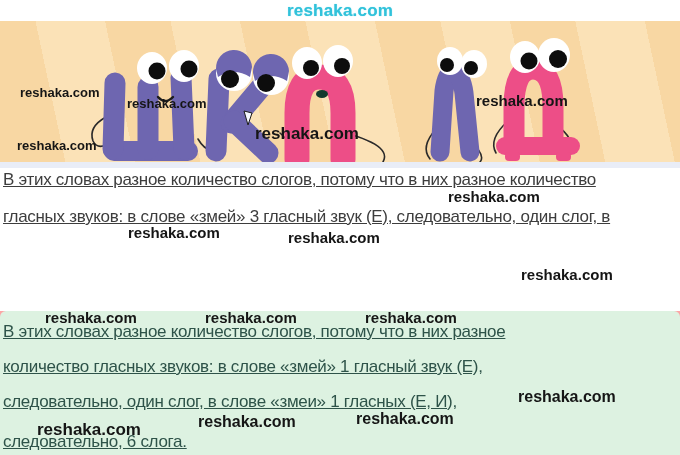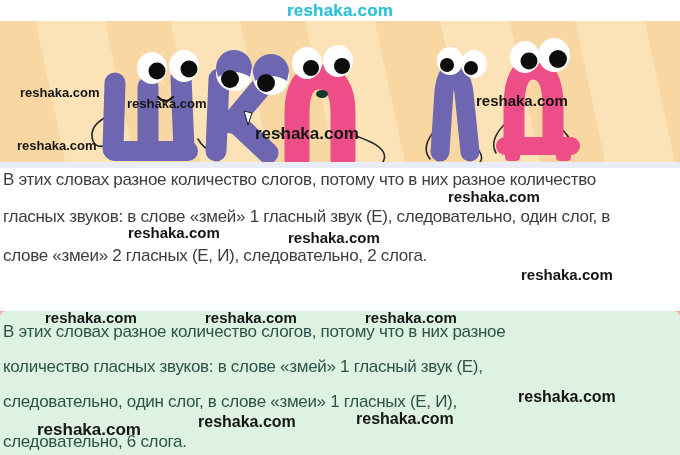--- a/index.html
+++ b/index.html
@@ -21,21 +21,21 @@
   }
   .banner-strip{position:absolute;left:0;top:162px;width:680px;height:6px;background:#e9edf7;}
   
   .answer{position:absolute;left:0;top:168px;width:680px;height:143px;background:#ffffff;}
   .highlight{
     position:absolute;left:0;top:311px;width:680px;height:144px;
     border-radius:6px 6px 0 0;
   }
   .tline{
     position:absolute;left:3px;white-space:nowrap;
-    font-size:17px;letter-spacing:-0.3px;color:#3d3d3d;
+    font-size:17px;letter-spacing:-0.3px;color:#3d3d3d;text-decoration:underline;
   }
   .highlight .tline{color:#2e5349;}
   
   .wm{
     position:absolute;color:#151515;font-weight:600;white-space:nowrap;
     font-family:"Liberation Sans", sans-serif;
   }
   .wm-13{font-size:13px;}
   .wm-15{font-size:15px;}
   .wm-16{font-size:16px;}
@@ -129,22 +129,21 @@
     <span class="wm wm-13" style="left:20px;top:64px;">reshaka.com</span>
     <span class="wm wm-13" style="left:127px;top:75px;">reshaka.com</span>
     <span class="wm wm-17" style="left:255px;top:103px;font-weight:600;">reshaka.com</span>
     <span class="wm wm-13" style="left:17px;top:117px;">reshaka.com</span>
     <span class="wm wm-15" style="left:476px;top:71px;">reshaka.com</span>
   </div>
   <div class="banner-strip"></div>
 
   <div class="answer">
     <span class="tline" style="top:2px;">В этих словах разное количество слогов, потому что в них разное количество</span>
-    <span class="tline" style="top:39px;">гласных звуков: в слове «змей» 1 гласный звук (Е), следовательно, один слог, в</span>
-    <span class="tline" style="top:78px;">слове «змеи» 2 гласных (Е, И), следовательно, 2 слога.</span>
+    <span class="tline" style="top:39px;">гласных звуков: в слове «змей» 3 гласный звук (Е), следовательно, один слог, в</span>
 
     <span class="wm wm-15" style="left:448px;top:20px;">reshaka.com</span>
     <span class="wm wm-15" style="left:128px;top:56px;">reshaka.com</span>
     <span class="wm wm-15" style="left:288px;top:61px;">reshaka.com</span>
     <span class="wm wm-15" style="left:521px;top:98px;">reshaka.com</span>
   </div>
 
   <div class="highlight" style="background: rgb(221, 242, 225);">
     <span class="tline" style="top:11px;">В этих словах разное количество слогов, потому что в них разное</span>
     <span class="tline" style="top:46px;">количество гласных звуков: в слове «змей» 1 гласный звук (Е),</span>

